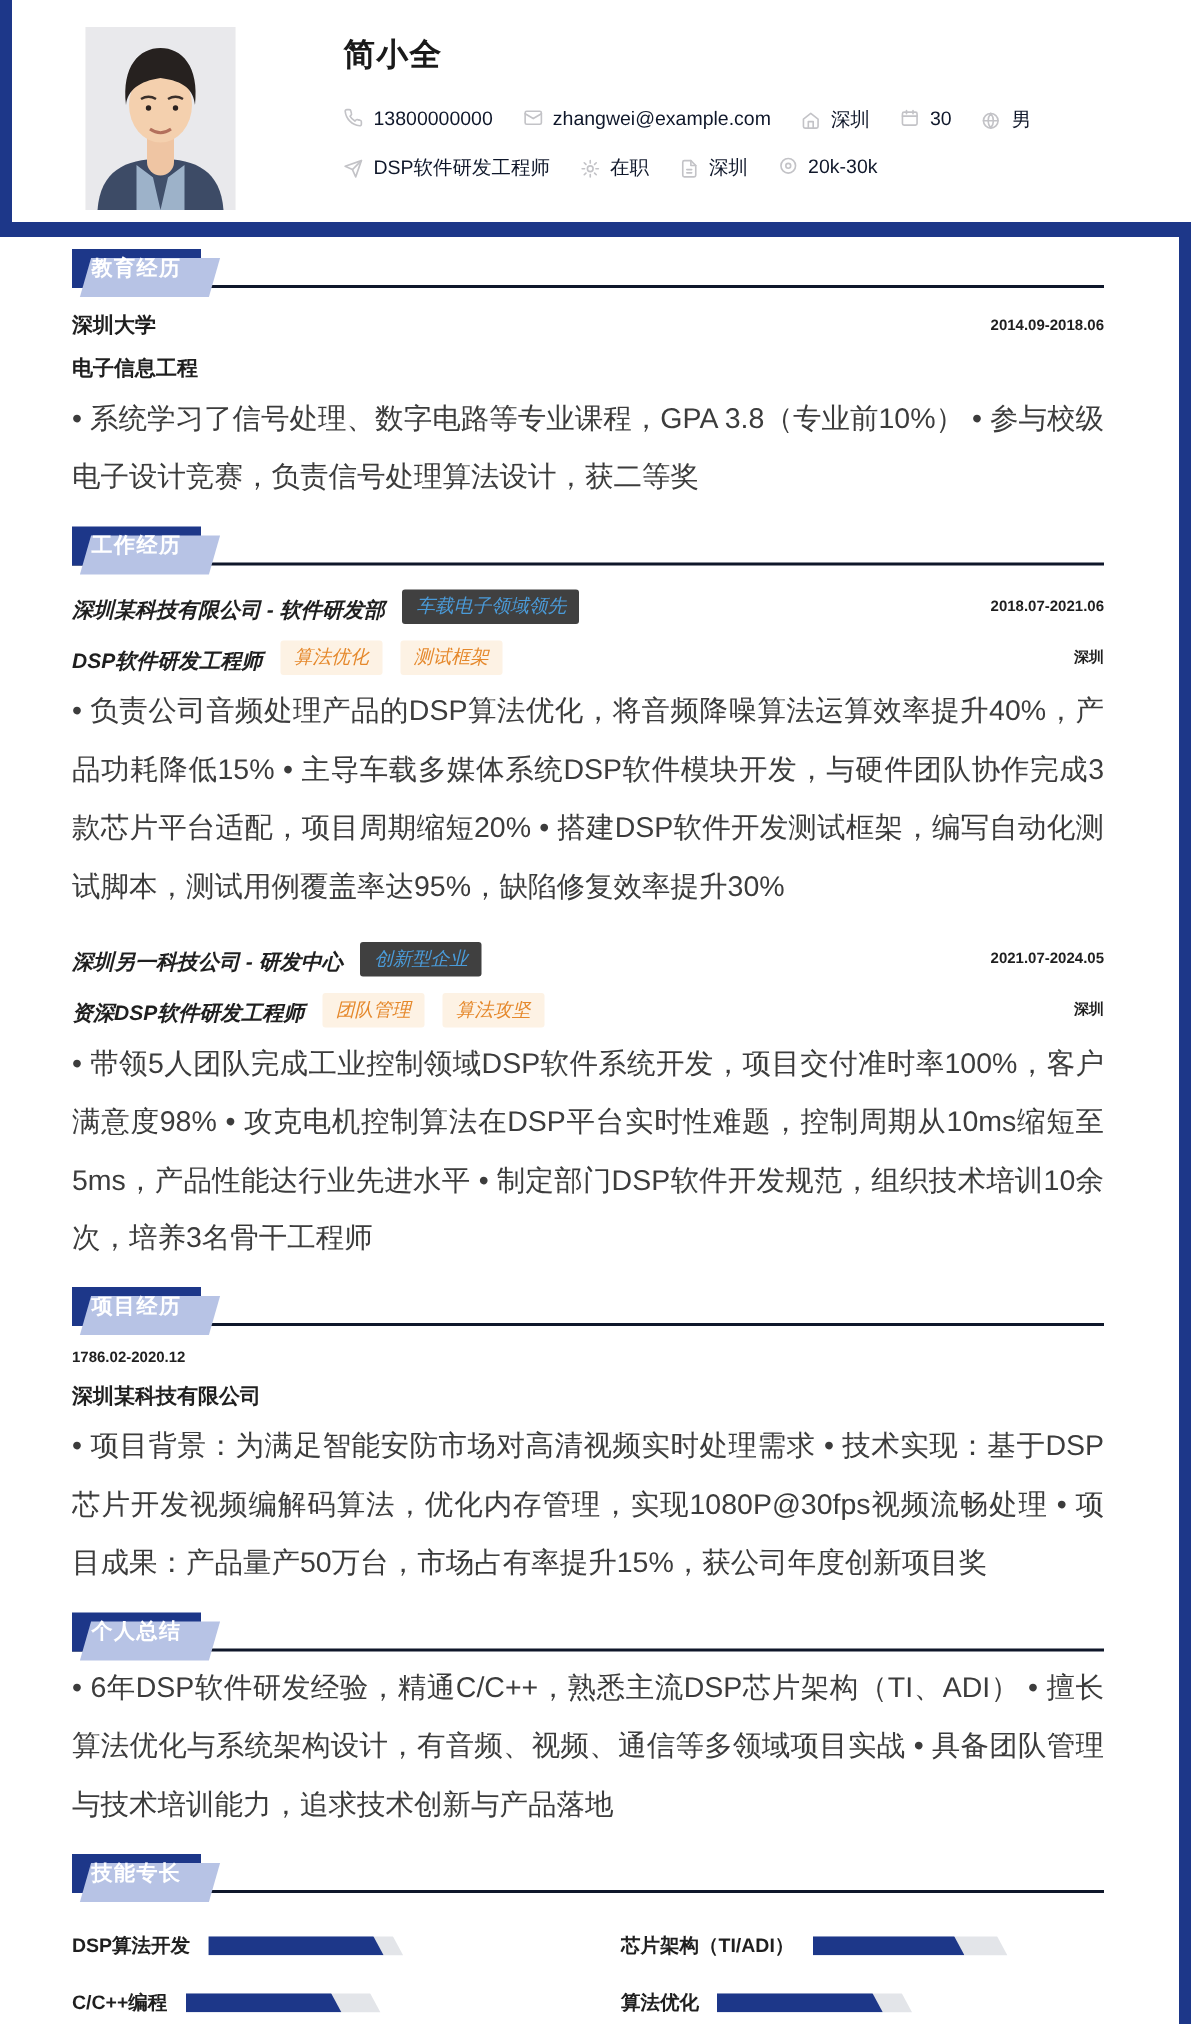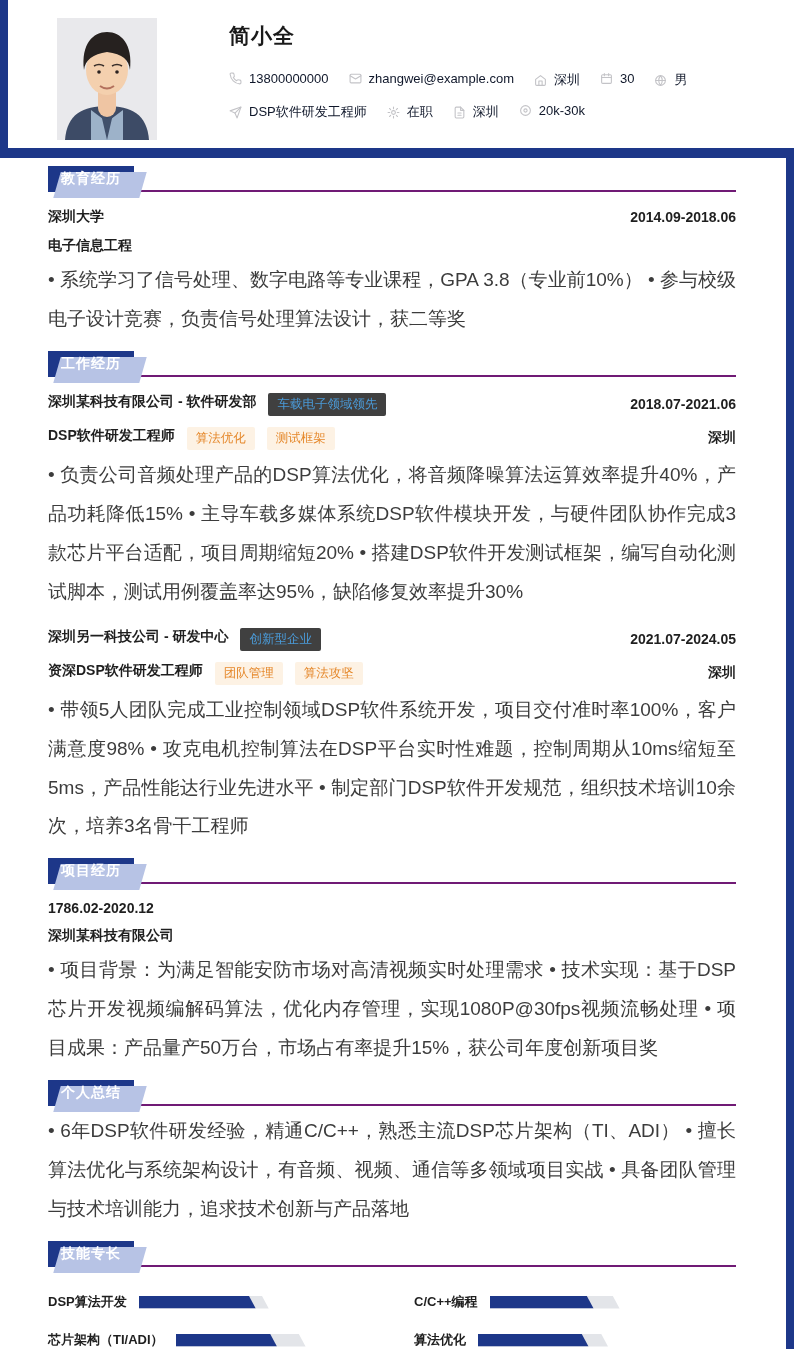--- a/index.html
+++ b/index.html
@@ -21,39 +21,39 @@
   .name { font-size:21px; font-weight:bold; color:#1a1a1a; letter-spacing:1px; }
   .meta-row { display:flex; align-items:flex-start; flex-wrap:wrap; margin-top:21px; font-size:13px; color:#0f172a; }
   .meta-row.second { margin-top:14px; }
   .meta-item { display:flex; align-items:center; margin-right:20px; }
   .meta-item .ic { display:inline-flex; margin-right:7px; color:#c3c3c7; }
   .ic svg { width:13px; height:13px; stroke:#c3c3c7; fill:none; stroke-width:2; stroke-linecap:round; stroke-linejoin:round; }
 
   
   .page-body { padding:16px 58px 26px 48px; }
 
-  .sec-head { position:relative; border-bottom:2px solid #701a75; margin-top:14px; height:24px; }
+  .sec-head { position:relative; border-bottom:2px solid #0f172a; margin-top:14px; height:24px; }
   .sec-head.first { margin-top:4px; }
   .sec-badge {
     position:absolute; left:0; bottom:-2px; z-index:2;
     background:#1d3789; color:#fff; font-size:14px; font-weight:bold;
     padding:4px 13px; letter-spacing:1px;
   }
   .sec-badge::after {
     content:""; position:absolute; z-index:-1;
     left:9px; top:6px; width:100%; height:100%;
     background:#b7c3e5; transform:skewX(-16deg);
   }
 
   .row-split { display:flex; justify-content:space-between; align-items:center; }
   .entry-head { margin-top:16px; }
   .entry-sub  { margin-top:11px; }
   .b { font-weight:bold; color:#1f1f1f; font-size:14px; }
-  .date { font-weight:bold; color:#1f1f1f; font-size:14px; white-space:nowrap; }
-  .left-group { display:flex; align-items:flex-start; }
+  .date { font-weight:bold; color:#1f1f1f; font-size:10px; white-space:nowrap; }
+  .left-group { display:flex; align-items:flex-end;font-style:italic; }
 
   .tag { font-size:12.5px; padding:3px 9px; margin-left:12px; border-radius:2px; white-space:nowrap; }
   .tag.blue   { color:#4a9bd9; background:#404040; }
   .tag.orange { color:#e5882b; background:#fdf2e4; }
 
   .desc { font-size:19px; color:#3c3c3c; line-height:2.05; margin-top:6px; text-align:justify; }
 
   
   .skills { display:grid; grid-template-columns:1fr 1fr; column-gap:44px; margin-top:6px; }
   .skill { display:flex; align-items:center; margin-top:20px; }
@@ -274,29 +274,29 @@
     <span class="sec-badge">技能专长</span>
   </div>
   <div class="skills">
     <div class="skill">
       <span class="skill-label">DSP算法开发</span>
       <span class="skill-track">
           <span class="skill-fill" style="display: block; width: 90%;"></span>
         </span>
     </div>
     <div class="skill">
+      <span class="skill-label">芯片架构（TI/ADI）</span>
+      <span class="skill-track">
+          <span class="skill-fill" style="display: block; width: 78%;"></span>
+        </span>
+    </div>
+    <div class="skill">
       <span class="skill-label">C/C++编程</span>
       <span class="skill-track">
           <span class="skill-fill" style="display: block; width: 80%;"></span>
-        </span>
-    </div>
-    <div class="skill">
-      <span class="skill-label">芯片架构（TI/ADI）</span>
-      <span class="skill-track">
-          <span class="skill-fill" style="display: block; width: 78%;"></span>
         </span>
     </div>
     <div class="skill">
       <span class="skill-label">算法优化</span>
       <span class="skill-track">
           <span class="skill-fill" style="display: block; width: 85%;"></span>
         </span>
     </div>
     <div class="skill">
       <span class="skill-label">团队管理</span>

